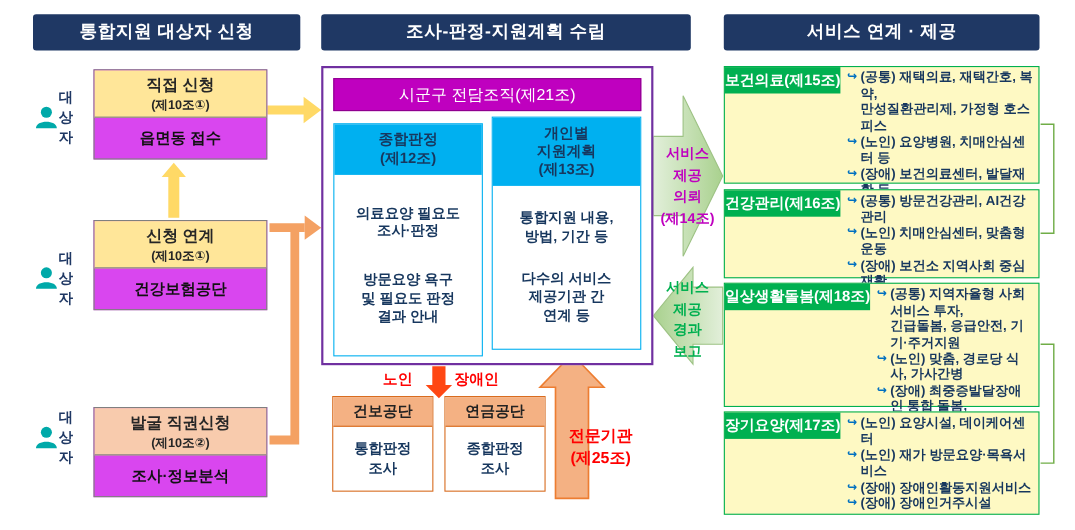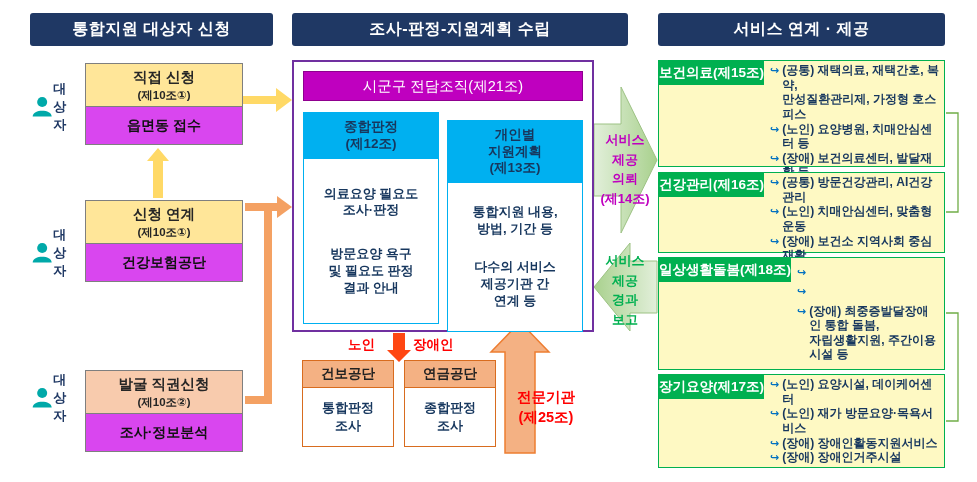--- a/index.html
+++ b/index.html
@@ -140,21 +140,21 @@
 (제12조)</div>
       <div class="mid-panel-body">
         <div class="pre">의료요양 필요도
 조사·판정</div>
         <div class="pre">방문요양 욕구
 및 필요도 판정
 결과 안내</div>
       </div>
     </div>
 
-    <div class="mid-panel" style="left:153px;top:58px;width:136px;height:212px">
+    <div class="mid-panel" style="left:153px;top:44px;width:136px;height:212px">
       <div class="mid-panel-head pre" style="height:62px">개인별
 지원계획
 (제13조)</div>
       <div class="mid-panel-body">
         <div class="pre">통합지원 내용,
 방법, 기간 등</div>
         <div class="pre">다수의 서비스
 제공기관 간
 연계 등</div>
       </div>
@@ -222,23 +222,26 @@
         <span class="pre">(장애) 보건소 지역사회 중심 재활</span>
       </div>
     </div>
   </div>
 
   <div class="rbox" style="left:658px;top:257px;width:287px;height:113px">
     <div class="rbox-head">일상생활돌봄(제18조)</div>
     <div class="rbox-body">
       <div class="svc-item">
         <span class="bullet">↪</span>
-      </div>
-      <div class="svc-item">
-        <span class="bullet">↪</span>
+        <span class="pre">(공통) 지역자율형 사회서비스 투자,
+긴급돌봄, 응급안전, 기기·주거지원</span>
+      </div>
+      <div class="svc-item">
+        <span class="bullet">↪</span>
+        <span class="pre">(노인) 맞춤, 경로당 식사, 가사간병</span>
       </div>
       <div class="svc-item">
         <span class="bullet">↪</span>
         <span class="pre">(장애) 최중증발달장애인 통합 돌봄,
 자립생활지원, 주간이용시설 등</span>
       </div>
     </div>
   </div>
 
   <div class="rbox" style="left:658px;top:374px;width:287px;height:94px">

